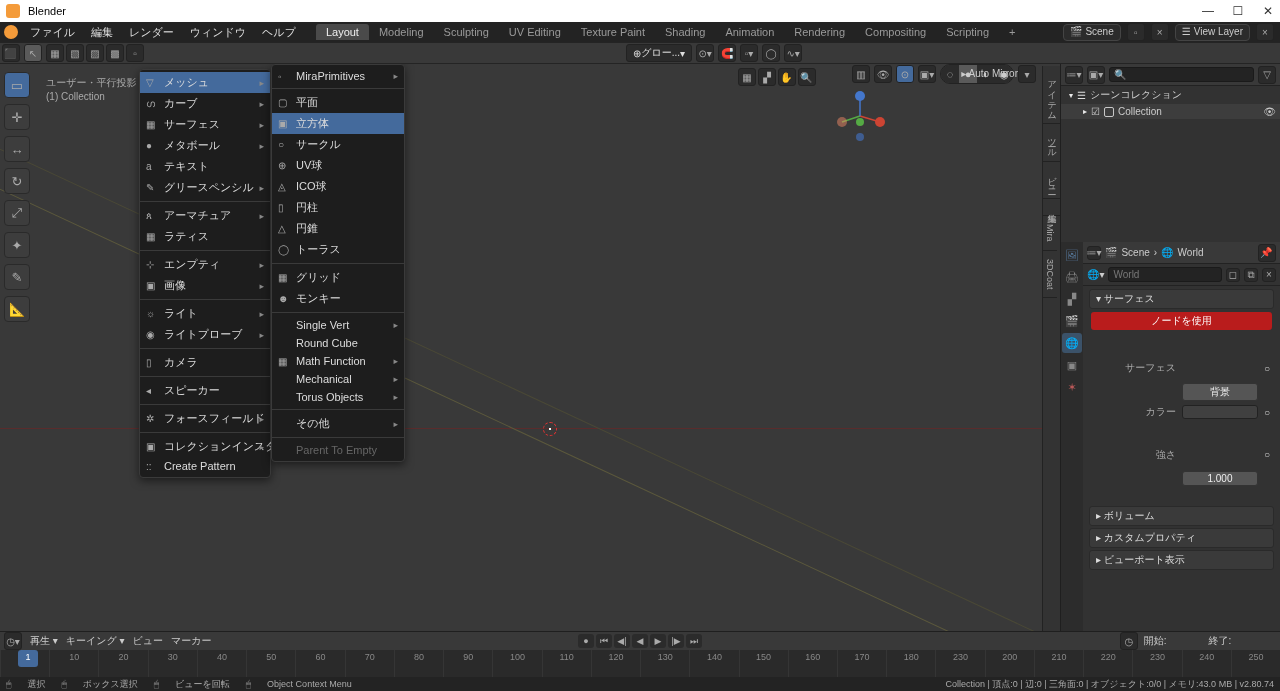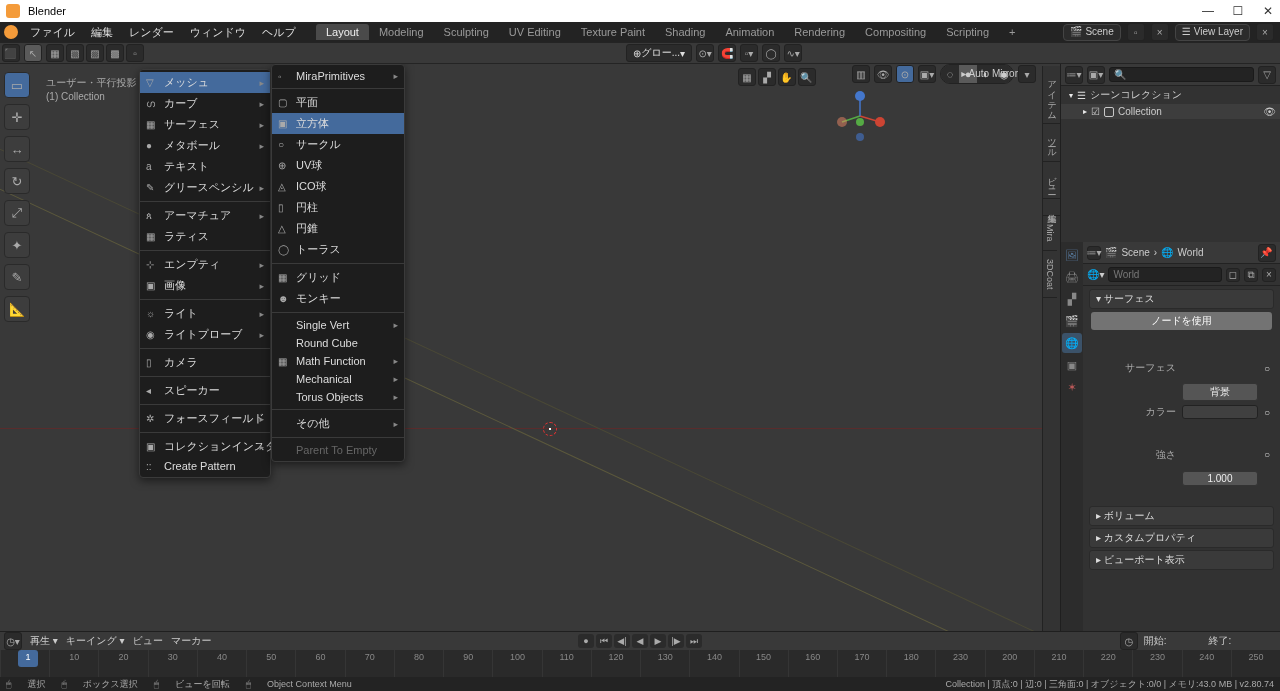--- a/index.html
+++ b/index.html
@@ -66,21 +66,21 @@
 .props { flex:1; background:#323232; border-left:1px solid #1f1f1f; display:flex; }
 .props-tabs { width:22px; background:#2c2c2c; display:flex; flex-direction:column; padding-top:2px; }
 .ptab { width:20px; height:20px; margin:1px auto; border-radius:3px; display:flex; align-items:center; justify-content:center; font-size:11px; color:#888; }
 .ptab.render { color:#5a7ea4; }
 .ptab.world { background:#3b5269; color:#bcd; }
 .ptab.part { color:#b85858; }
 .props-body { flex:1; display:flex; flex-direction:column; }
 .props-body .hdr { height:22px; background:#393939; border-bottom:1px solid #222; display:flex; align-items:center; padding:0 4px; font-size:10px; gap:4px; }
 .props-body .panel { padding:3px 6px; }
 .panel-hdr { background:#3a3a3a; border:1px solid #2a2a2a; padding:2px 6px; font-size:10px; border-radius:3px; margin-bottom:2px; color:#ddd; }
-.use-nodes { background:#737373; color:#fff; text-align:center; border-radius:3px; padding:2px 0; margin:3px 2px; font-size:10px; }
+.use-nodes { background:#b91c1c; color:#fff; text-align:center; border-radius:3px; padding:2px 0; margin:3px 2px; font-size:10px; }
 .prop-row { display:flex; align-items:center; justify-content:flex-end; gap:6px; padding:2px 4px; font-size:10px; }
 .prop-row .lbl { color:#aaa; }
 .valbox { background:#555; border:1px solid #333; border-radius:3px; padding:1px 10px; min-width:76px; text-align:center; color:#eee; font-size:10px;margin-top:48px; }
 .swatch { width:76px; height:14px; background:#404040; border:1px solid #222; border-radius:3px; }
 .shade-btns { display:flex; gap:0; border:1px solid #222; border-radius:10px; overflow:hidden; }
 .shade-btns .s { width:18px; height:18px; background:#2b2b2b; display:flex; align-items:center; justify-content:center; }
 .axis-gizmo { position:absolute; right:170px; top:22px; width:60px; height:60px; }
 .right-tools { position:absolute; right:4px; top:90px; display:flex; flex-direction:column; gap:5px; }
 
 

